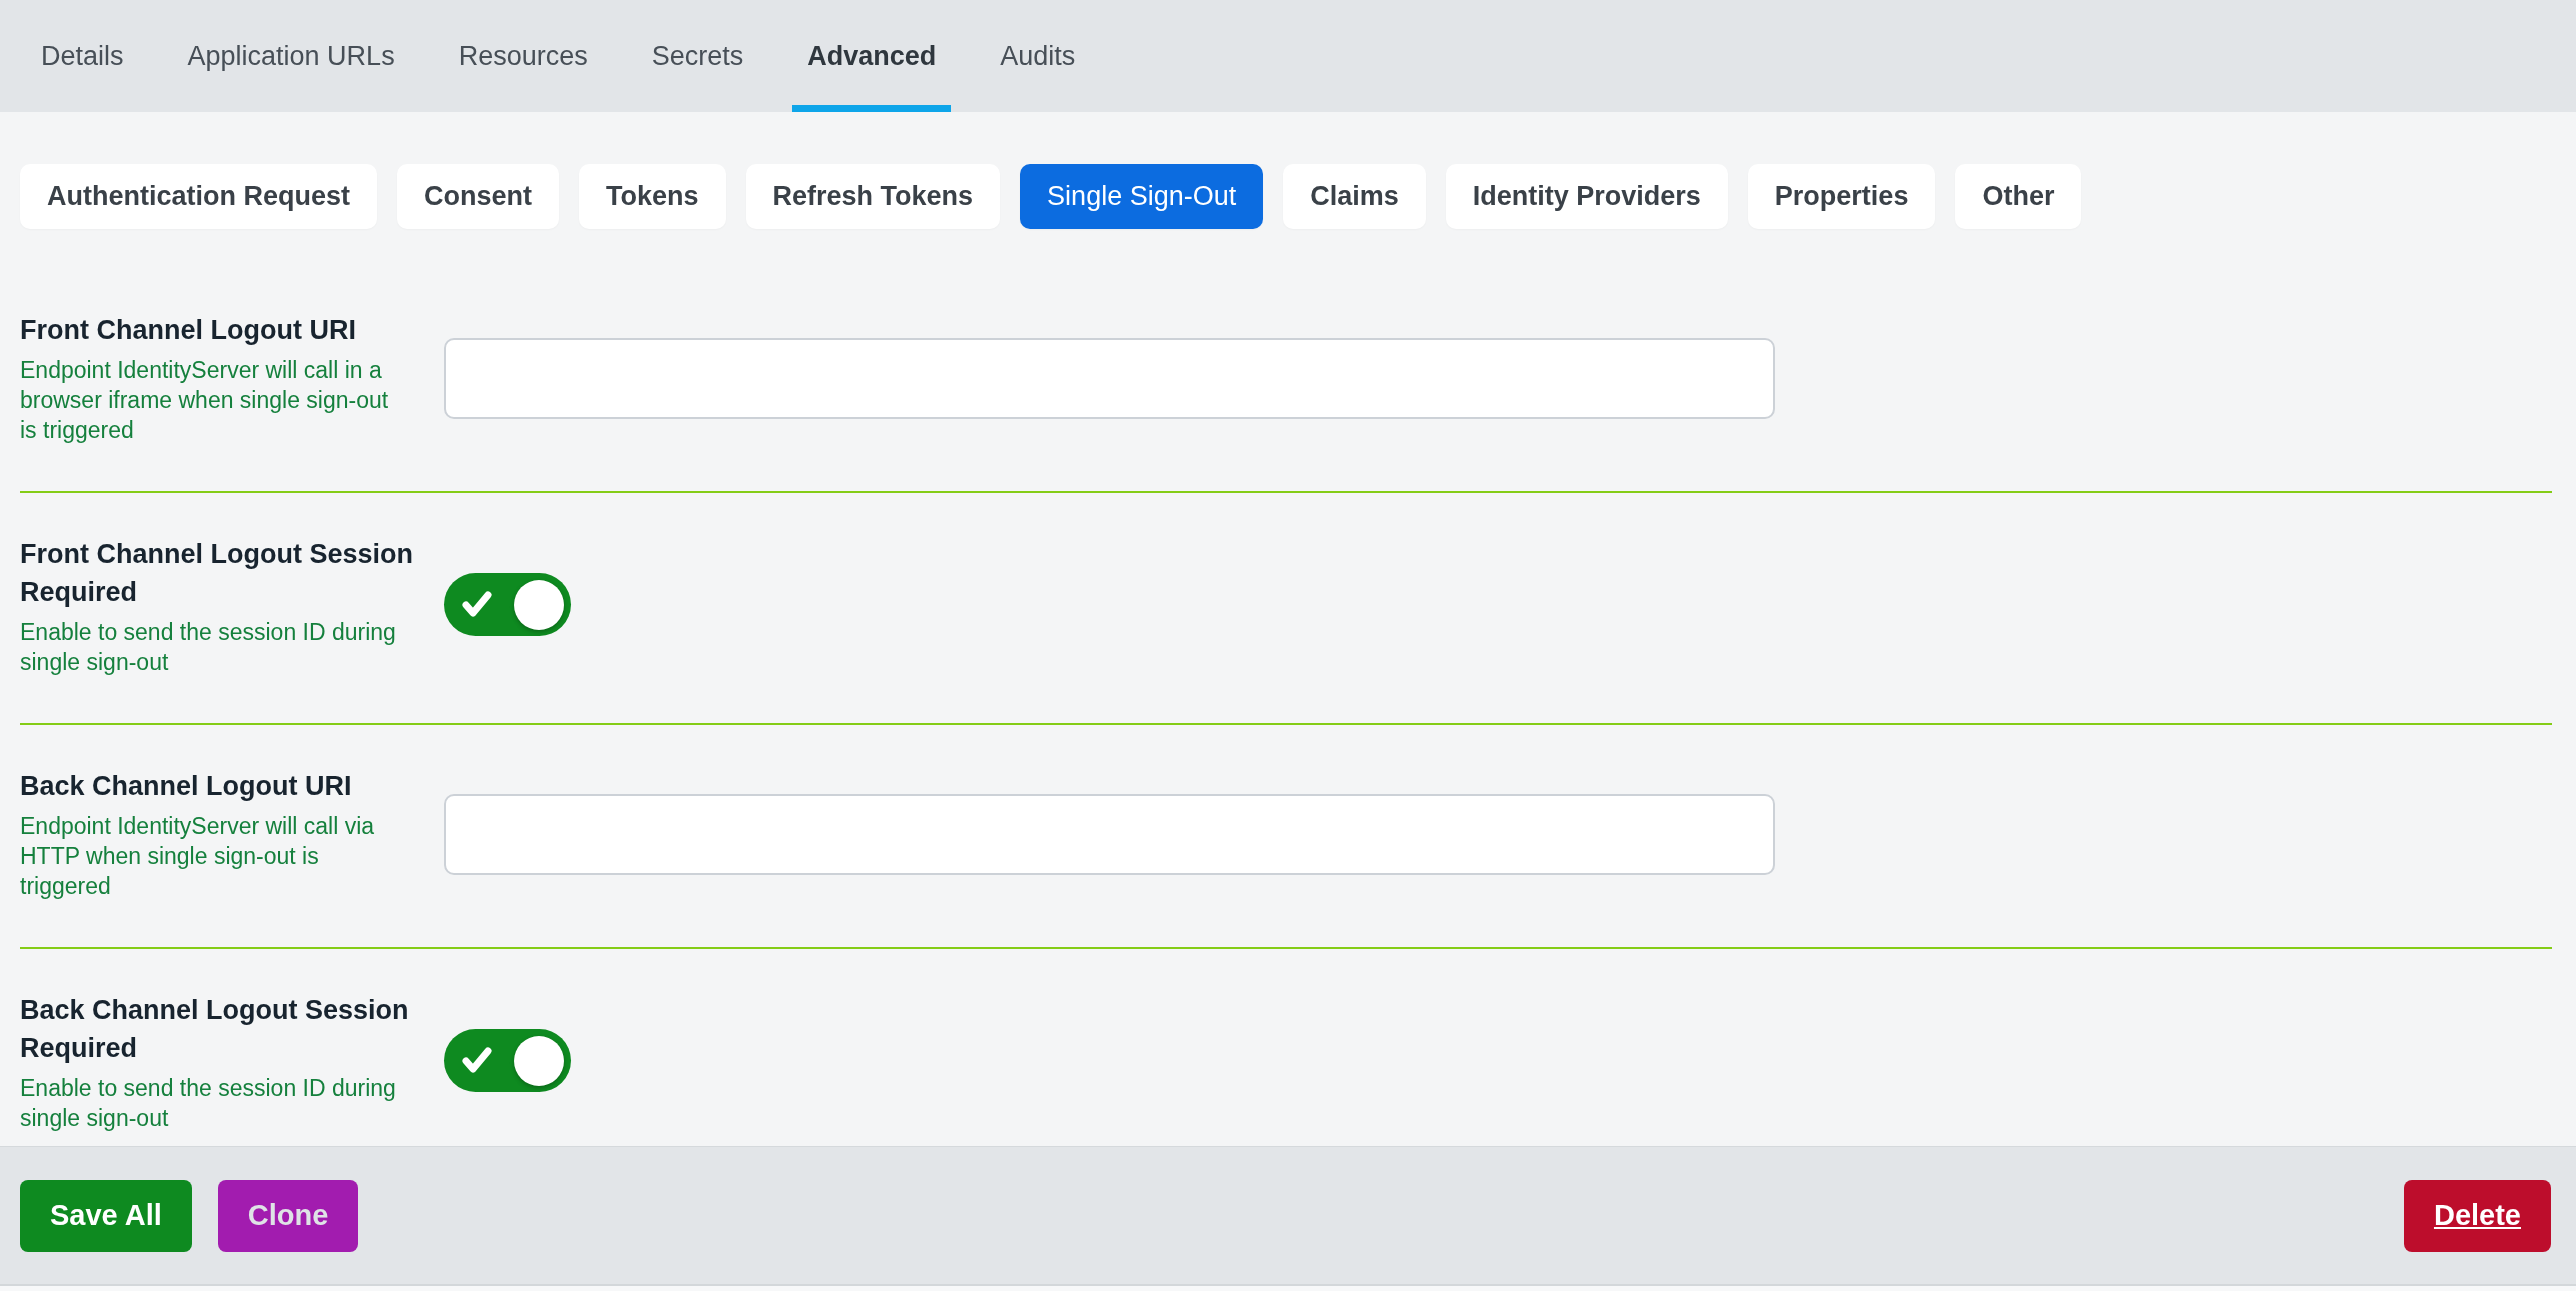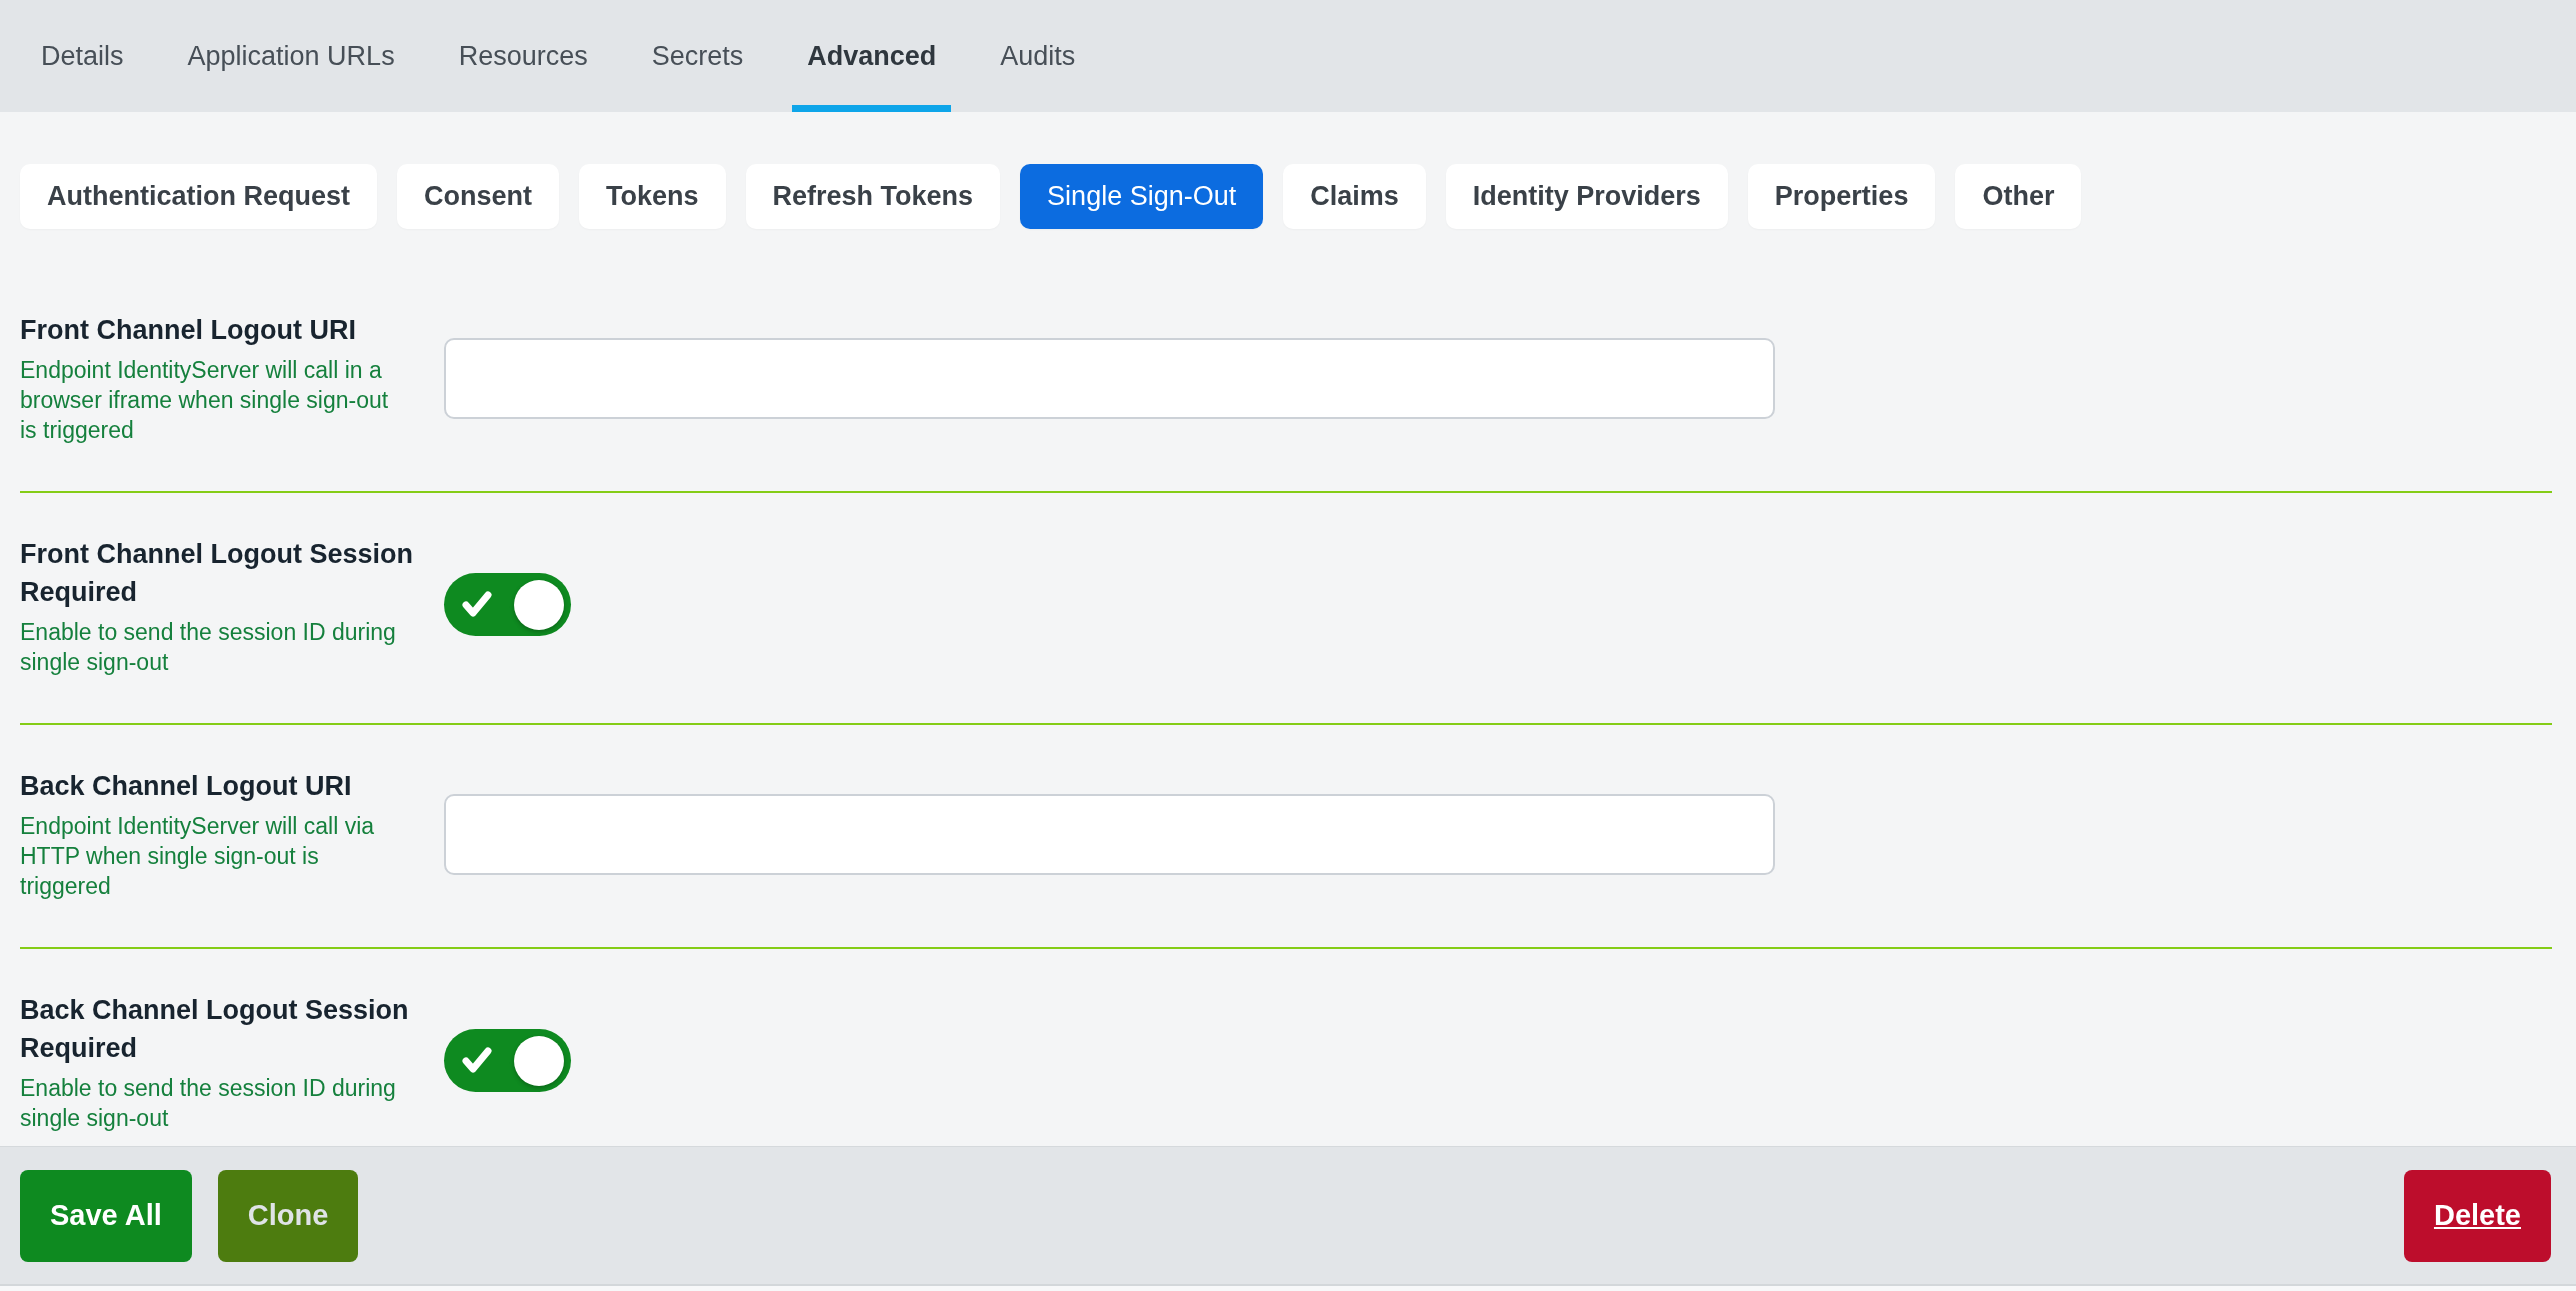--- a/index.html
+++ b/index.html
@@ -122,30 +122,30 @@
 
   
   .footer {
     flex: 0 0 138px; height: 138px;
     background: #e2e5e8;
     border-top: 1px solid #d5d9dc;
     display: flex; align-items: center;
     padding: 0 25px 0 20px;
   }
   .btn {
-    height: 92px;
+    height: 72px;
     border: none; border-radius: 8px;
     font-family: "Liberation Sans", sans-serif;
     font-size: 29px; font-weight: 700;
     padding: 0 30px;
     cursor: pointer;
     display: flex; align-items: center; justify-content: center;
   }
   .btn-save { background: #0e8a20; color: #ffffff; }
-  .btn-clone { background: #4d7c0f; color: #dfe3e6; margin-left: 26px; cursor: default; }
+  .btn-clone { background: #a21caf; color: #dfe3e6; margin-left: 26px; cursor: default; }
   .btn-delete { background: #bd0d2c; color: #ffffff; margin-left: auto; text-decoration: underline; }
 
   .bottom-strip {
     flex: 0 0 8px; height: 8px;
     background: #f7f8f9;
     border-top: 2px solid #d3d7da;
   }
 </style>
 </head>
 <body>

